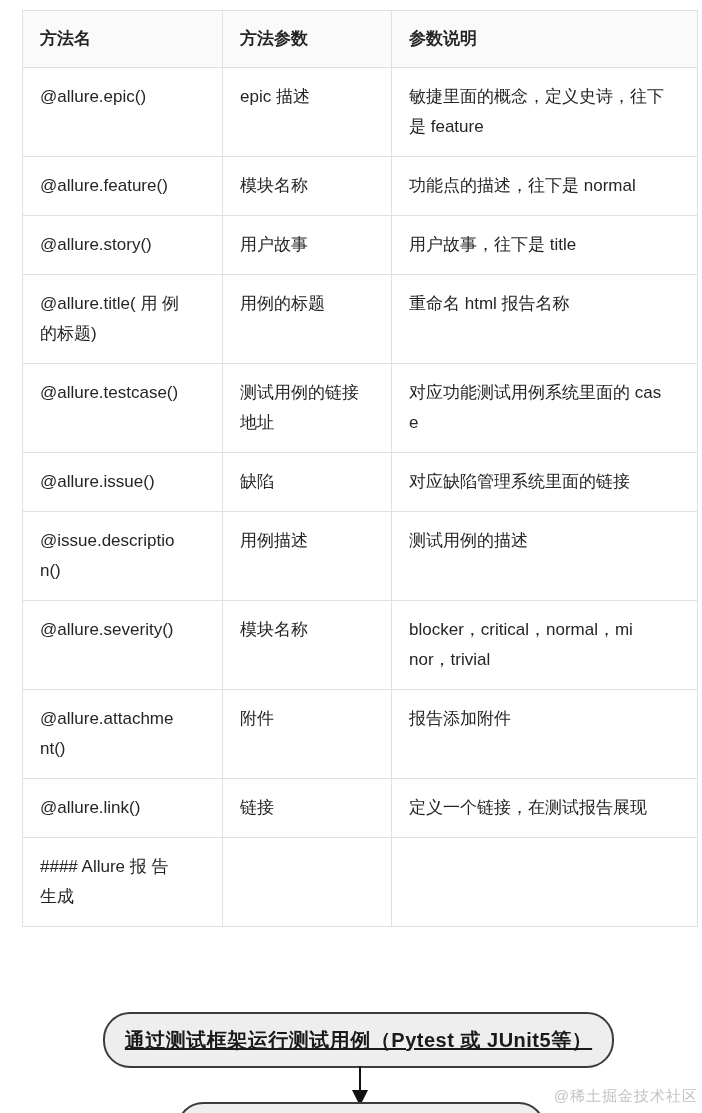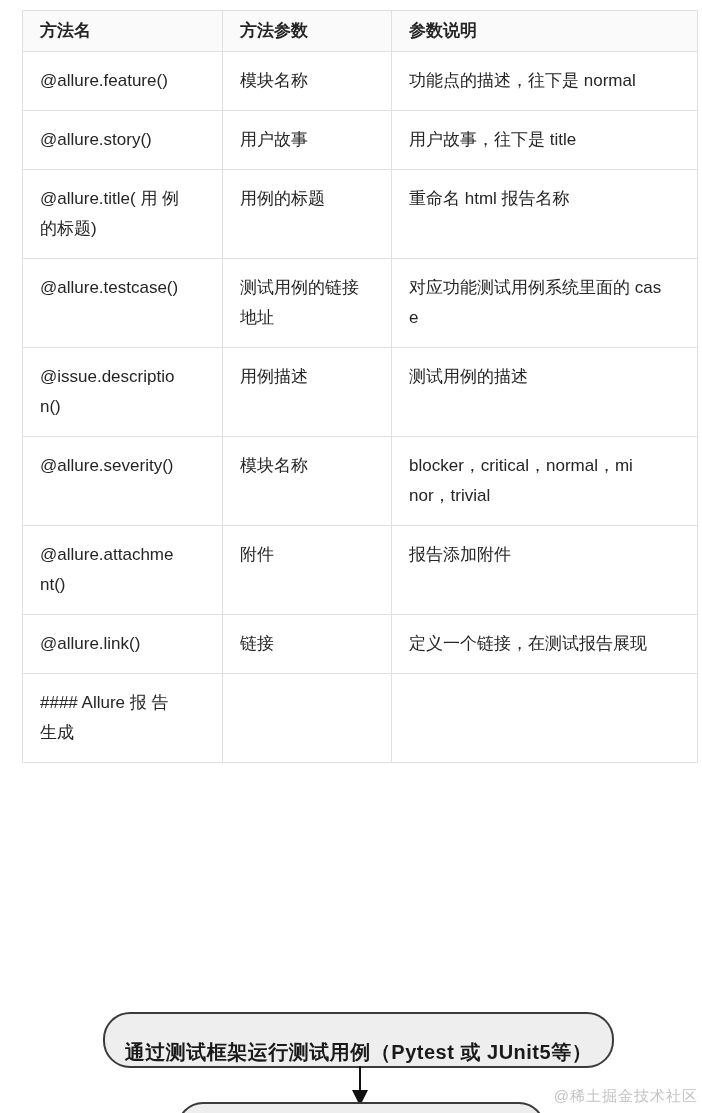--- a/index.html
+++ b/index.html
@@ -35,36 +35,37 @@
     vertical-align:top;
     text-align:left;
     line-height:30px;
     padding:14px 17px;
     white-space:pre-line;
     overflow:hidden;
   }
   .doc-table th{
     background:var(--header-bg);
     font-weight:bold;
-    padding:5px 17px;
+    padding:13px 17px;
     white-space:nowrap;
   }
   .col-1{width:200px;}
   .col-2{width:169px;}
   .col-3{width:306px;}
 
   .flow-node{
     position:absolute;
     background:var(--node-bg);
     border:2px solid var(--node-border);
     border-radius:27px;
     box-sizing:border-box;
     display:flex;
-    align-items:flex-end;
+    align-items:center;
     justify-content:center;
+    text-decoration:underline;
   }
   .flow-node-1{
     left:103px;
     top:1012px;
     width:511px;
     height:56px;
     font-size:20px;
     font-weight:bold;
     color:#1a1a1a;
     letter-spacing:0.5px;
@@ -103,20 +104,26 @@
     </colgroup>
     <thead>
       <tr>
           <th>方法名</th>
           <th>方法参数</th>
           <th>参数说明</th>
         </tr>
     </thead>
     <tbody>
         <tr>
+          <td>@allure.epic()</td>
+          <td>epic 描述</td>
+          <td>敏捷里面的概念，定义史诗，往下
+是 feature</td>
+        </tr>
+        <tr>
           <td>@allure.feature()</td>
           <td>模块名称</td>
           <td>功能点的描述，往下是 normal</td>
         </tr>
         <tr>
           <td>@allure.story()</td>
           <td>用户故事</td>
           <td>用户故事，往下是 title</td>
         </tr>
         <tr>
@@ -124,20 +131,25 @@
 的标题)</td>
           <td>用例的标题</td>
           <td>重命名 html 报告名称</td>
         </tr>
         <tr>
           <td>@allure.testcase()</td>
           <td>测试用例的链接
 地址</td>
           <td>对应功能测试用例系统里面的 cas
 e</td>
+        </tr>
+        <tr>
+          <td>@allure.issue()</td>
+          <td>缺陷</td>
+          <td>对应缺陷管理系统里面的链接</td>
         </tr>
         <tr>
           <td>@issue.descriptio
 n()</td>
           <td>用例描述</td>
           <td>测试用例的描述</td>
         </tr>
         <tr>
           <td>@allure.severity()</td>
           <td>模块名称</td>

